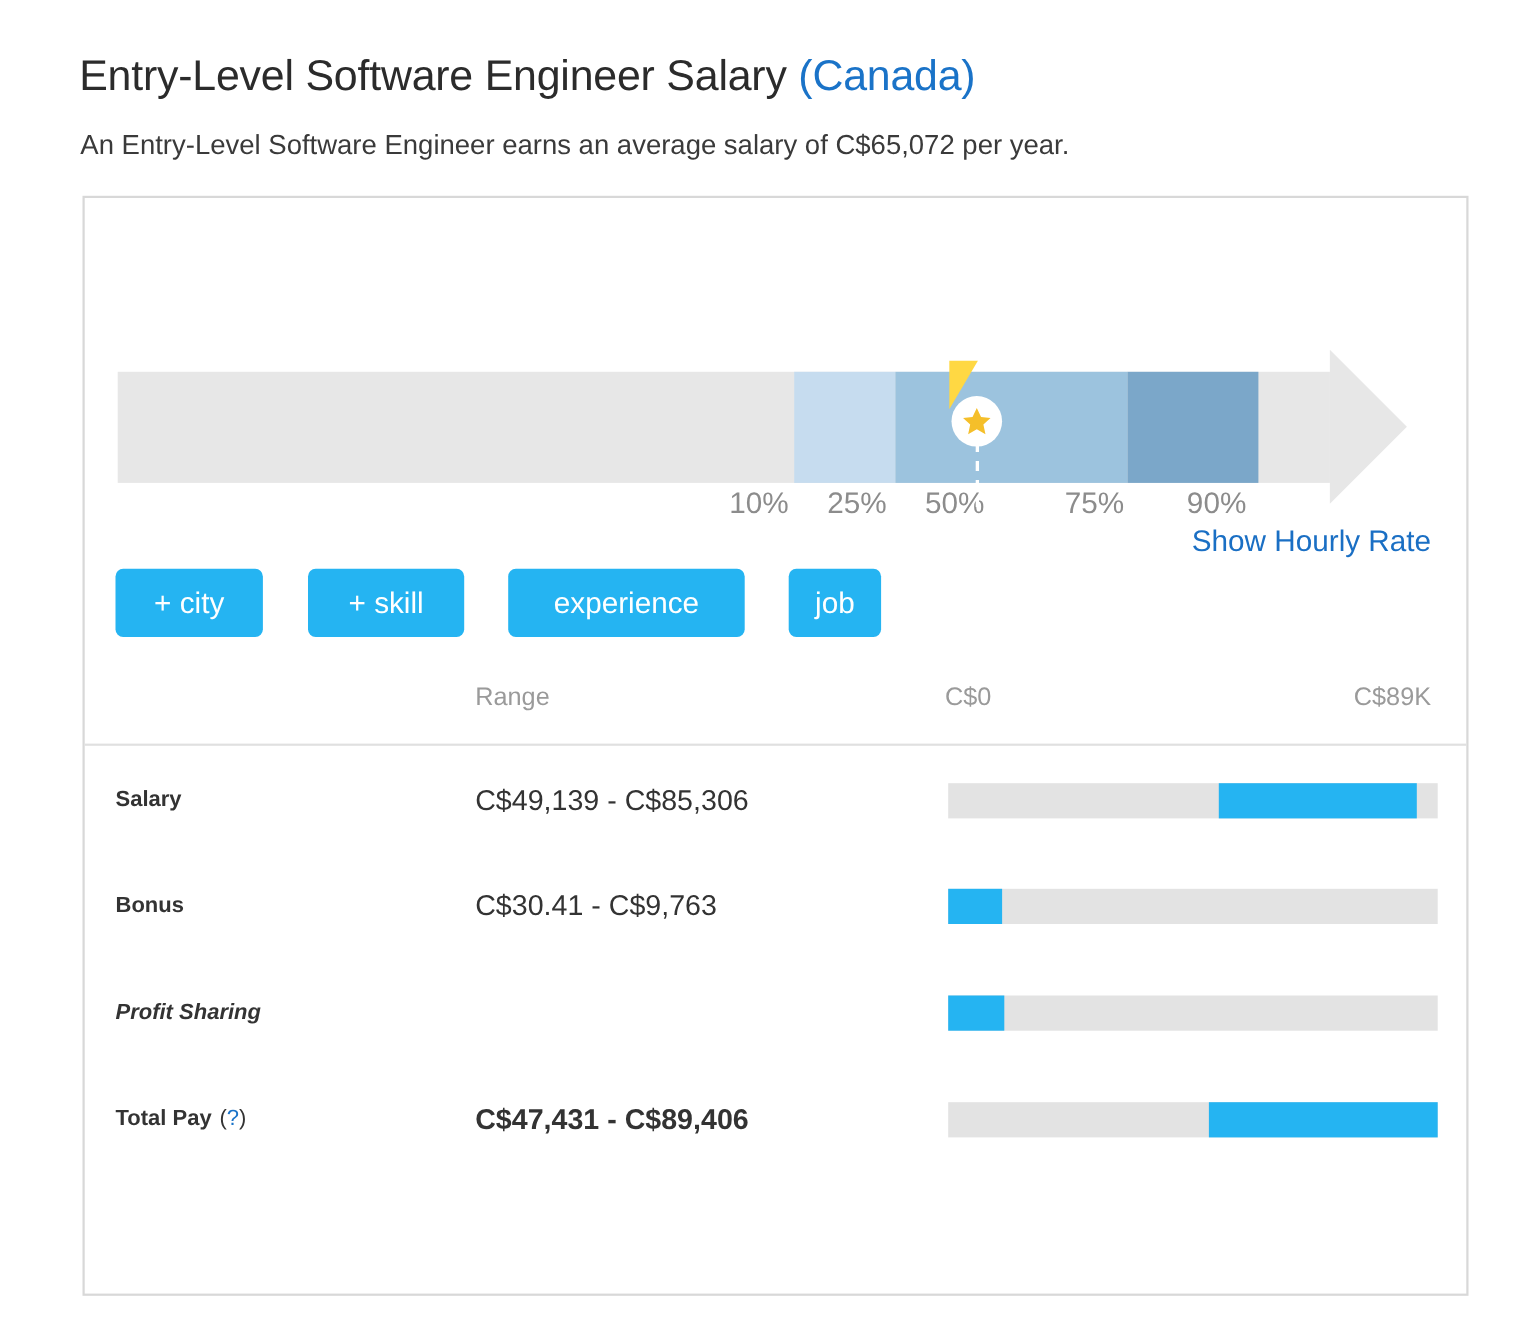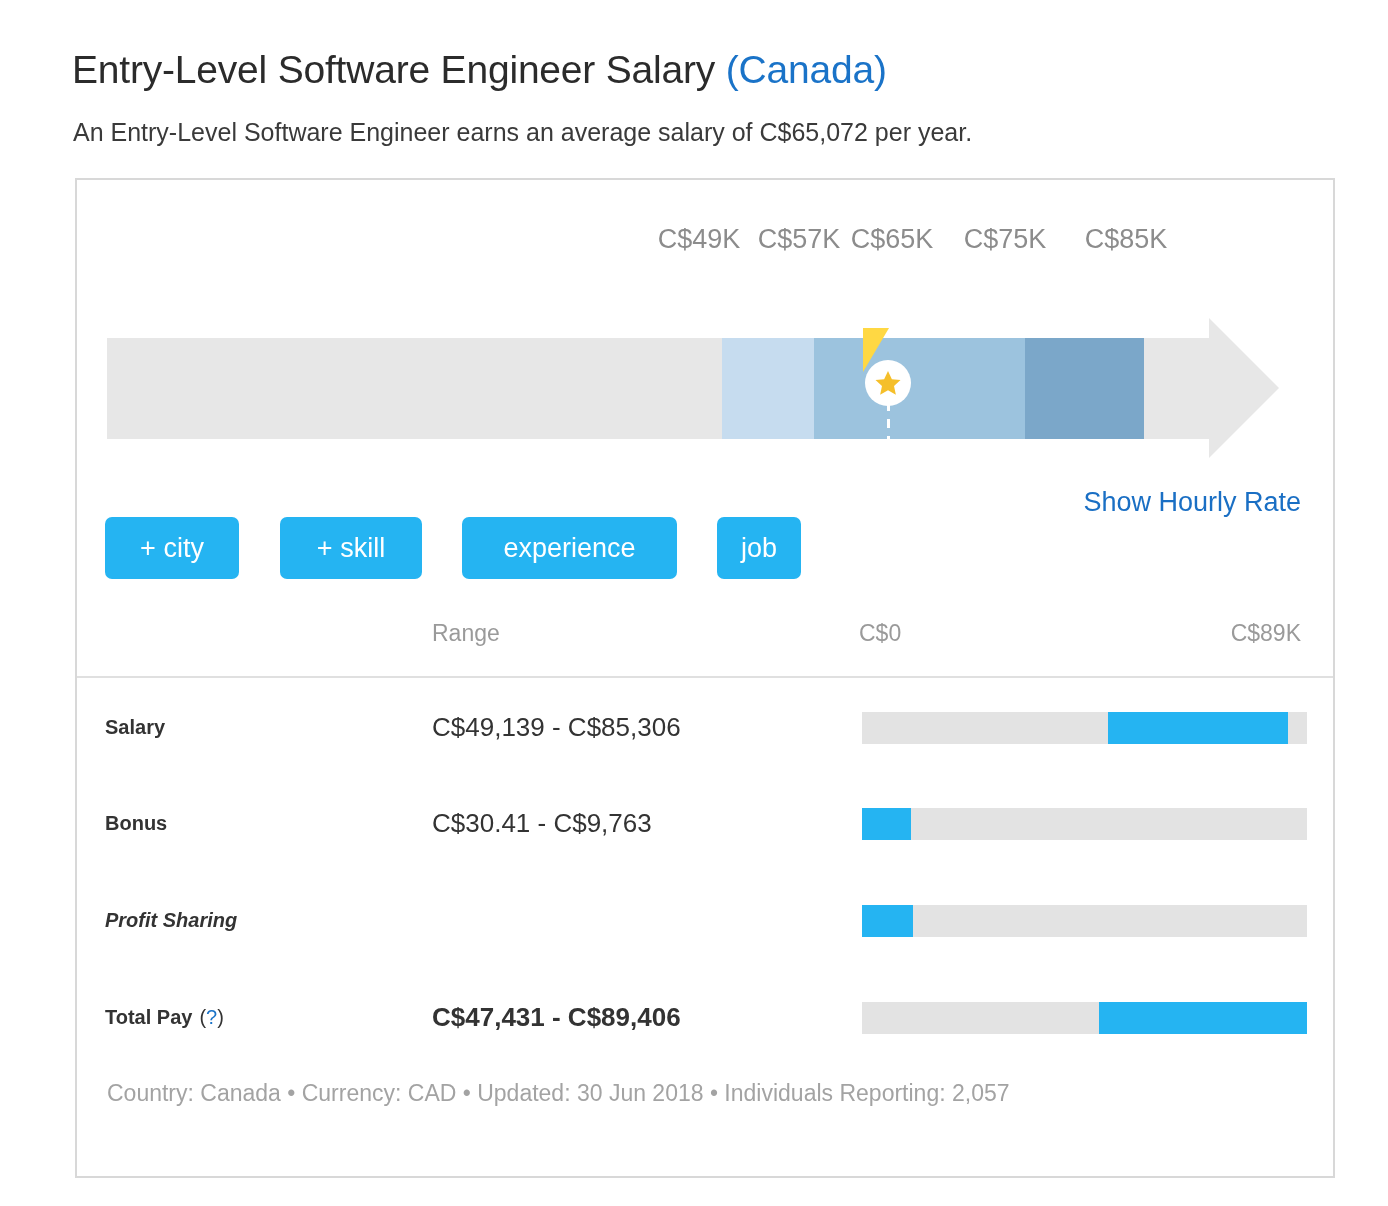--- a/index.html
+++ b/index.html
@@ -92,21 +92,21 @@
   
   .filters { position: absolute; left: 28px; top: 337px; height: 62px; }
   .chip {
     position: absolute; top: 0; height: 62px;
     background: #25b4f2; border-radius: 7px;
     color: #ffffff; font-size: 27px;
     display: flex; align-items: center; justify-content: center;
     cursor: pointer; user-select: none; text-align: center;
   }
   .hourly-link {
-    position: absolute; right: 32px; top: 307px;
+    position: absolute; right: 32px; top: 297px;
     font-size: 27px; color: #1a6fc4; white-space: nowrap; cursor: pointer;
   }
 
   
   .tbl-head { position: absolute; left: 0; top: 440px; width: 100%; height: 34px; }
   .th {
     position: absolute; top: 0; font-size: 23px; color: #9a9a9a; white-space: nowrap;
   }
   .th-range  { left: 355px; }
   .th-zero   { left: 782px; }
@@ -143,44 +143,44 @@
 <div class="page">
 
   <h1 class="page-title">
     <span>Entry-Level Software Engineer Salary</span>
     <span class="country">(Canada)</span>
   </h1>
   <div class="subtitle">An Entry-Level Software Engineer earns an average salary of C$65,072 per year.</div>
 
   <div class="card">
 
-    <div class="pct-labels" id="pctValueLabels">
-        <div class="pct-label" style="left: 622px;">C$49K</div>
-        <div class="pct-label" style="left: 722px;">C$57K</div>
-        <div class="pct-label" style="left: 815px;">C$65K</div>
-        <div class="pct-label" style="left: 928px;">C$75K</div>
-        <div class="pct-label" style="left: 1049px;">C$85K</div>
-      </div>
 
     <div class="pct-track" id="pctTrack">
         <div class="seg" style="left: 615px; width: 92px; background: rgb(198, 220, 239);"></div>
         <div class="seg" style="left: 707px; width: 211px; background: rgb(156, 195, 222);"></div>
         <div class="seg" style="left: 918px; width: 119px; background: rgb(123, 167, 201);"></div>
       </div>
     <div class="pct-arrow"></div>
 
     <div class="median-line"></div>
     <div class="star-wrap">
       <svg width="30" height="30" viewBox="0 0 24 24">
         <polygon points="12,2.3 15.1,8.9 22,9.6 16.8,14.4 18.3,21.4 12,17.8 5.7,21.4 7.2,14.4 2,9.6 8.9,8.9" fill="#f5bf2a"></polygon>
       </svg>
     </div>
 
     <div class="tooltip-tail"></div>
 
+    <div class="tick-labels" id="pctTicks">
+        <div class="tick-label" style="left: 613px;">10%</div>
+        <div class="tick-label" style="left: 702px;">25%</div>
+        <div class="tick-label" style="left: 791px;">50%</div>
+        <div class="tick-label" style="left: 918px;">75%</div>
+        <div class="tick-label" style="left: 1029px;">90%</div>
+      </div>
 
     <div class="filters" id="filterChips">
         <div class="chip" style="left: 0px; width: 134px;">+ city</div>
         <div class="chip" style="left: 175px; width: 142px;">+ skill</div>
         <div class="chip" style="left: 357px; width: 215px;">experience</div>
         <div class="chip" style="left: 612px; width: 84px;">job</div>
       </div>
     <div class="hourly-link">Show Hourly Rate</div>
 
     <div class="tbl-head">
@@ -212,18 +212,17 @@
         </div>
         <div class="row" style="top: 808px;">
           <div class="row-label">Total Pay<span class="qmark" style="color: rgb(51, 51, 51);">(<span style="color:#1a73c8">?</span>)</span></div>
           <div class="row-range bold">C$47,431 - C$89,406</div>
           <div class="bar-track">
             <div class="bar-fill" style="left: 53.3%; width: 46.7%;"></div>
           </div>
         </div>
       </div>
 
-    <div class="footnote">Country: Canada • Currency: CAD • Updated: 30 Jun 2018 • Individuals Reporting: 2,057</div>
 
     <div class="card-divider"></div>
   </div>
 
 </div>
 
 </body></html>

